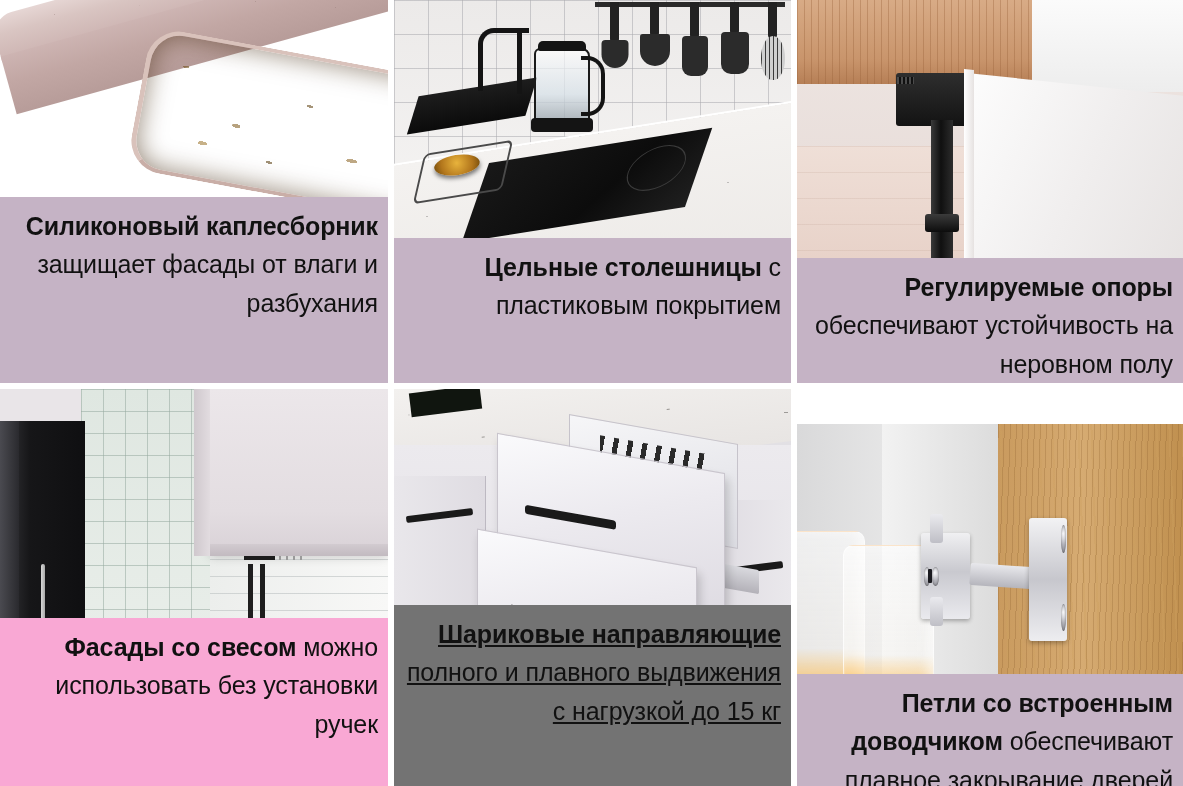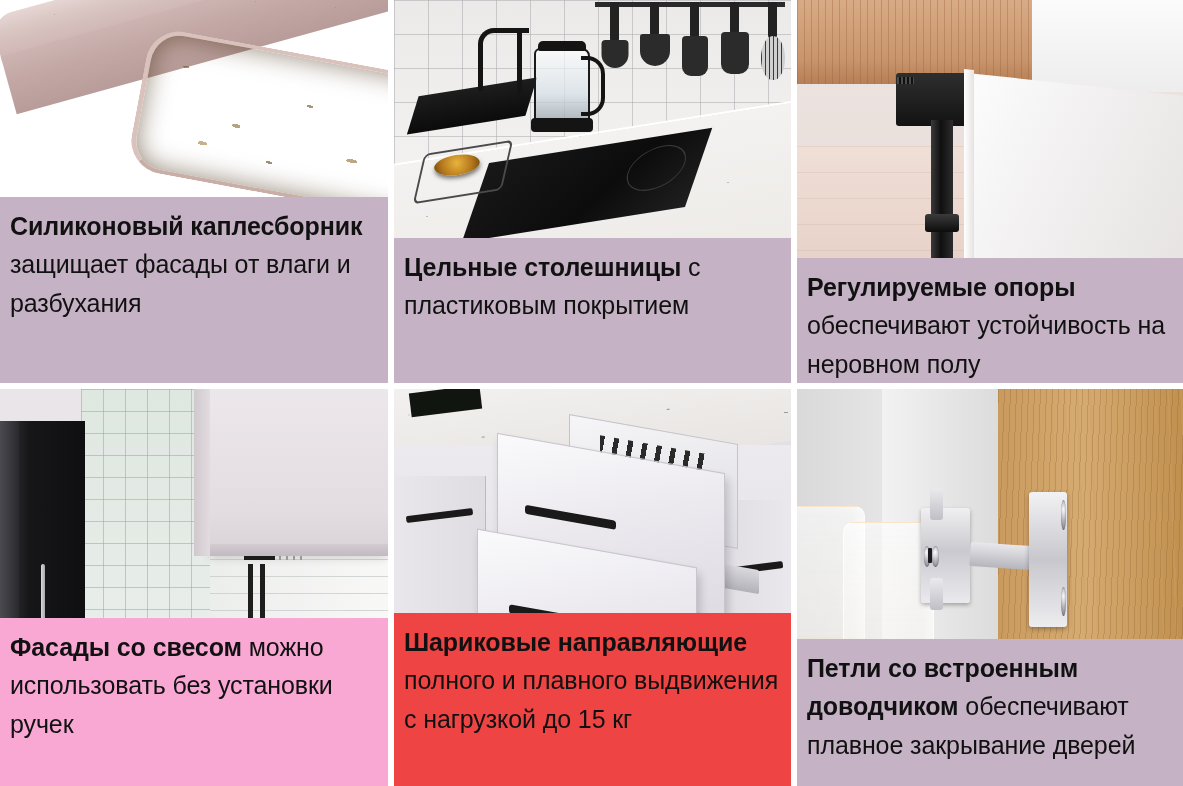--- a/index.html
+++ b/index.html
@@ -28,41 +28,42 @@
   .panel {
     position: relative;
     overflow: hidden;
     background: #ffffff;
   }
   .p1 { grid-column: 1; grid-row: 1; }
   .p2 { grid-column: 3; grid-row: 1; }
   .p3 { grid-column: 5; grid-row: 1; }
   .p4 { grid-column: 1; grid-row: 3; }
   .p5 { grid-column: 3; grid-row: 3; }
-  .p6 { grid-column: 5; grid-row: 3; }
+  .p6 { grid-column: 5; grid-row: 3; margin-top: 35px; }
 
   .photo {
     position: absolute;
     inset: 0;
     overflow: hidden;
   }
 
   
   .caption {
     position: absolute;
     left: 0;
     right: 0;
     bottom: 0;
     background: #c5b3c5;
     padding: 10px 10px 6px 10px;
     box-sizing: border-box;
     color: #111111;
     font-size: 25px;
     line-height: 1.53;
     letter-spacing: -0.1px;
+    text-align: right;
   }
   .caption b { font-weight: 700; }
   .caption .rest { font-weight: 400; }
 
   
   .cut-bg { position:absolute; inset:0; background:#ffffff; }
   .slab {
     position: absolute;
     left: -10px; top: 18px;
     width: 420px; height: 150px;
@@ -627,21 +628,21 @@
         </div>
       <div class="dw-dark2"></div>
       <div class="dw-slide2"></div>
       <div class="drawer dw-d2">
           <span class="dh"></span>
         </div>
       <div class="drawer dw-d3">
           <span class="dh"></span>
         </div>
     </div>
-    <div class="caption" style="top: 224px; background: #ef4444; color: rgb(17, 17, 17);">
+    <div class="caption" style="top: 216px; background: #737373; color: rgb(17, 17, 17); text-decoration: underline;">
       <b>Шариковые направляющие</b>
       <span class="rest">полного и плавного выдвижения с нагрузкой до 15 кг</span>
     </div>
   </div>
 
   <div class="panel p6">
     <div class="photo">
       <div class="hg-bg"></div>
       <div class="hg-wood"></div>
       <div class="hg-panel"></div>

